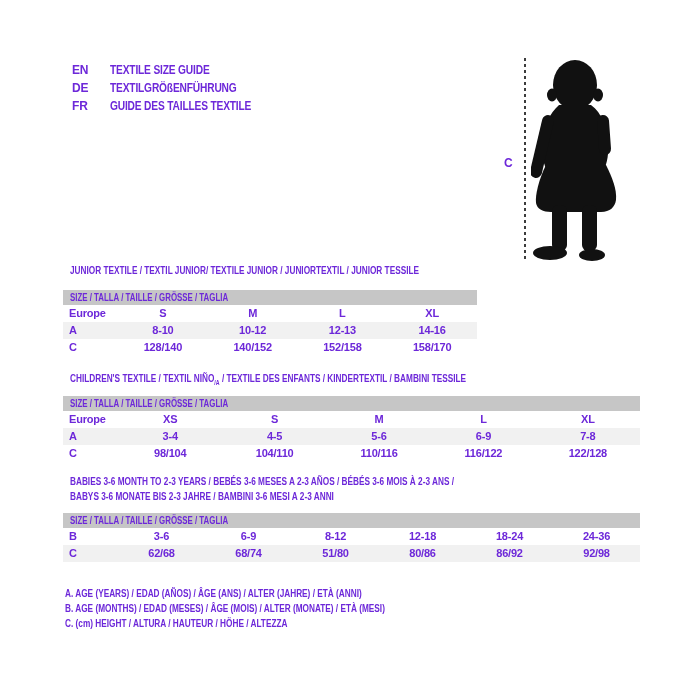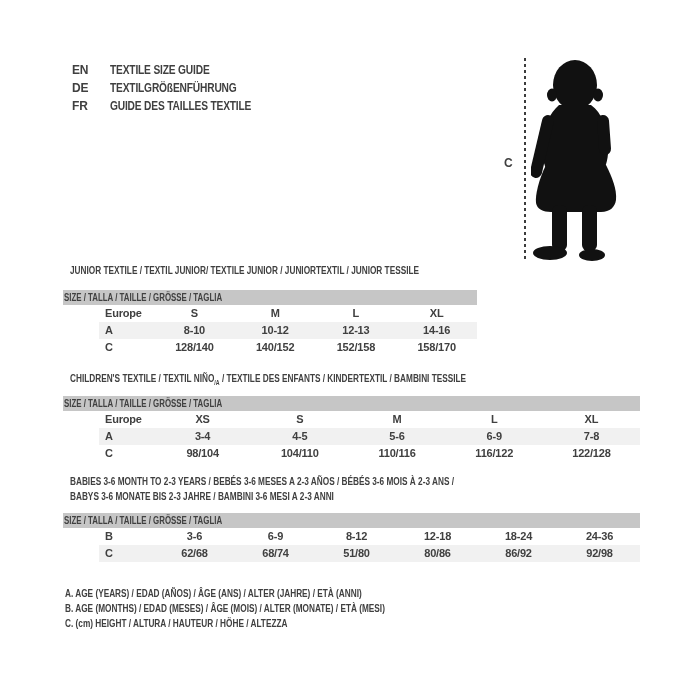--- a/index.html
+++ b/index.html
@@ -1,18 +1,18 @@
 <!DOCTYPE html>
 <html><head>
 <meta charset="utf-8">
 <style>
   html,body{margin:0;padding:0;background:#ffffff;}
   .page{
     position:relative;width:700px;height:700px;background:#ffffff;overflow:hidden;
-    font-family:"Liberation Sans", sans-serif;color:#404040;
+    font-family:"Liberation Sans", sans-serif;color:#6d28d9;
   }
   
   .cx75{display:inline-block;transform:scaleX(.75);transform-origin:0 50%;white-space:nowrap;}
   .blk75{transform:scaleX(.75);transform-origin:0 0;white-space:nowrap;}
   .cx85{display:inline-block;transform:scaleX(.85);transform-origin:0 50%;white-space:nowrap;}
 
   
   .lang-block{position:absolute;left:72px;top:61px;font-size:12px;font-weight:700;}
   .lang-row{height:18px;line-height:18px;}
   .lang-code{display:inline-block;width:38px;letter-spacing:-.2px;}
@@ -25,22 +25,22 @@
   }
   .height-label{position:absolute;left:504px;top:156px;font-size:12px;font-weight:700;}
   .baby-svg{position:absolute;left:531px;top:55px;}
 
   
   .title{position:absolute;font-size:11px;font-weight:700;line-height:15px;}
   .title sub{font-size:7px;}
 
   
   .table{position:absolute;font-size:11px;font-weight:700;}
-  .thead{height:15px;line-height:15px;background:#c6c6c6;padding-left:1px;font-size:10.5px;}
-  .trow{display:flex;height:17px;line-height:17px;margin-left:36px;}
+  .thead{height:15px;line-height:15px;background:#c6c6c6;padding-left:7px;font-size:10.5px;}
+  .trow{display:flex;height:17px;line-height:17px;}
   .trow.shaded{background:#f1f1f1;}
   .tlabel{width:55px;padding-left:6px;box-sizing:border-box;letter-spacing:-.2px;}
   .tcell{flex:1;text-align:center;letter-spacing:-.2px;}
 
   
   .notes{position:absolute;left:65px;top:586px;font-size:11px;font-weight:700;}
   .note-line{height:15px;line-height:15px;}
 </style>
 </head>
 <body>

